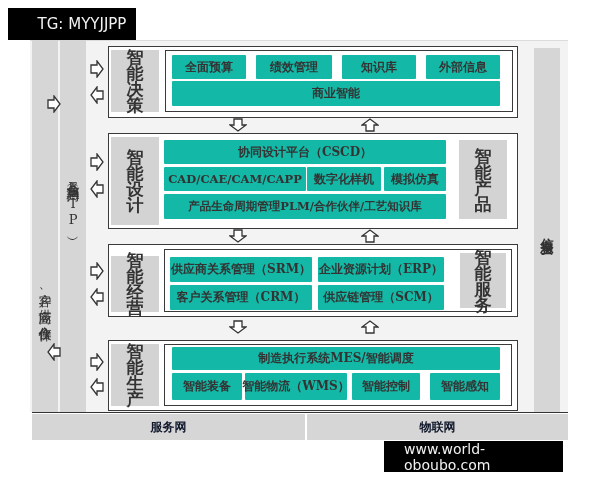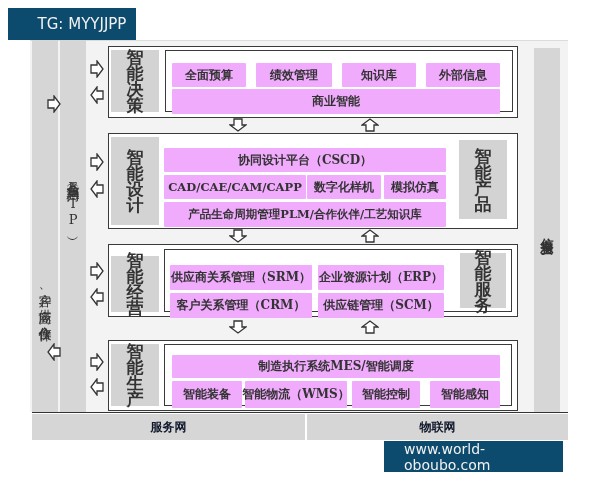--- a/index.html
+++ b/index.html
@@ -8,25 +8,25 @@
   .abs{position:absolute;box-sizing:border-box;}
   .frame{left:30px;top:40px;width:538px;height:372px;background:#f3f3f3;border-top:1px solid #dcdcdc;}
   .vcol{background:#d6d6d6;display:flex;align-items:center;justify-content:center;}
   .vtext{writing-mode:vertical-rl;text-orientation:upright;font-size:13px;line-height:15px;letter-spacing:1px;color:#333;font-weight:bold;}
   .vtext.light{font-weight:normal;}
   .row{background:#ffffff;border:1.5px solid #3a3a3a;}
   .lbl{background:#d3d3d3;display:flex;align-items:center;justify-content:center;text-align:center;
        font-size:17px;line-height:16px;font-weight:bold;color:#333;}
   .lbl span{display:block;width:30px;}
   .inner{border:1.5px solid #3a3a3a;background:#fff;}
-  .pill{background:#f0abfc;border-radius:1px;display:flex;align-items:center;justify-content:center;
-        font-size:12px;font-weight:bold;color:#333;white-space:nowrap;margin-top:8px;}
+  .pill{background:#14b8a6;border-radius:1px;display:flex;align-items:center;justify-content:center;
+        font-size:12px;font-weight:bold;color:#333;white-space:nowrap;}
   .arrow{width:14px;height:18px;}
   .band{background:#d6d6d6;display:flex;align-items:center;justify-content:center;font-size:12px;font-weight:bold;color:#0f172a;}
-  .wm{background:#0c4a6e;color:#f2f2f2;font-family:"DejaVu Sans","Liberation Sans",sans-serif;
+  .wm{background:#000000;color:#f2f2f2;font-family:"DejaVu Sans","Liberation Sans",sans-serif;
       display:flex;align-items:center;justify-content:center;padding-left:20px;}
 </style>
 </head>
 <body>
 
 <svg width="0" height="0" style="position:absolute">
   <defs>
     <symbol id="arr-right" viewBox="0 0 14 18">
         <path d="M1 5 H7 V1 L13 9 L7 17 V13 H1 Z" fill="#fff" stroke="#333" stroke-width="1.3"></path>
       </symbol>

